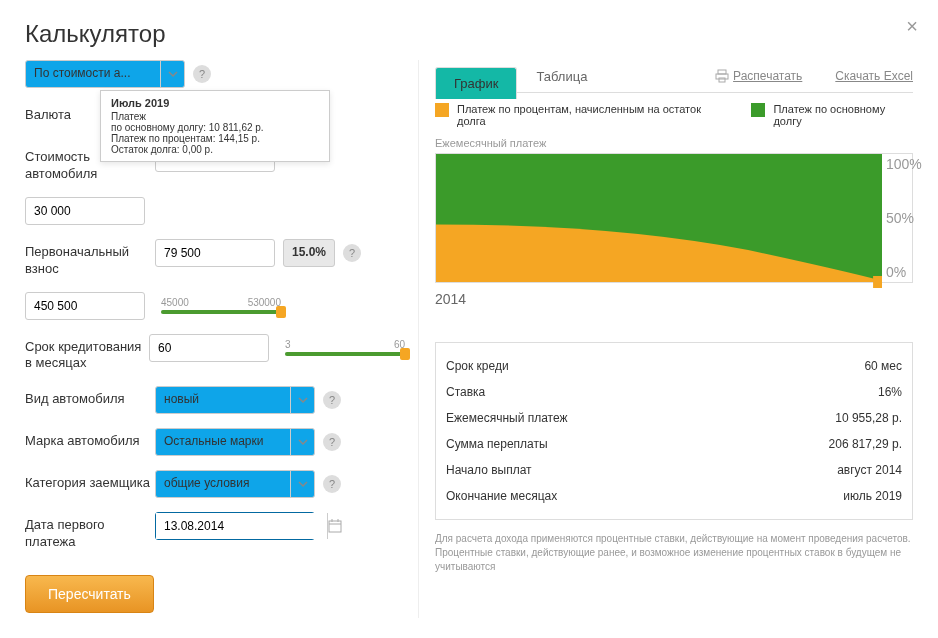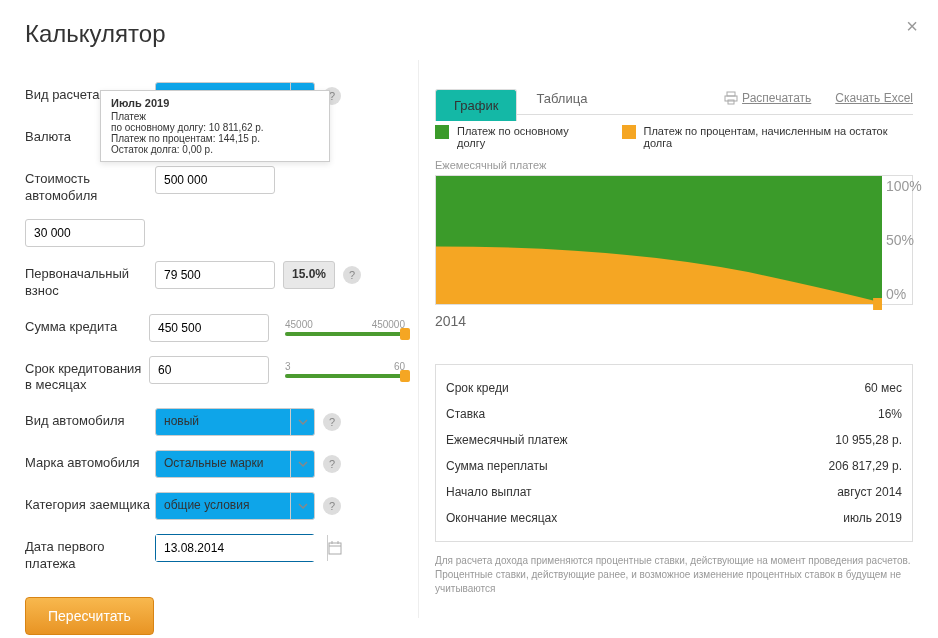--- a/index.html
+++ b/index.html
@@ -1,18 +1,18 @@
 <!DOCTYPE html>
 <html><head>
 <meta charset="utf-8">
 <style>
 *{box-sizing:border-box;margin:0;padding:0;font-family:Arial,sans-serif}
 body{background:#fff;width:938px;height:638px;position:relative;padding:20px 25px;color:#333;font-size:13px}
 .close{position:absolute;top:15px;right:20px;font-size:20px;color:#999;cursor:pointer}
-.title{font-size:24px;font-weight:normal;margin-bottom:34px}
+.title{font-size:24px;font-weight:normal;margin-bottom:12px}
 .cols{display:flex;gap:30px}
 .left{width:380px}
 .right{flex:1}
 .row{display:flex;align-items:flex-start;margin-bottom:14px;min-height:28px}
 .lbl{width:130px;font-size:13px;line-height:1.3;padding-top:5px}
 .ctl{flex:1;display:flex;align-items:center;gap:8px}
 .sel{display:flex;border:1px solid #ccc;border-radius:3px;height:28px;width:160px;background:#0ea5e9}
 .sel-txt{flex:1;padding:5px 8px;font-size:12px;overflow:hidden;white-space:nowrap;text-overflow:ellipsis}
 .sel-btn{width:24px;border-left:1px solid #ccc;display:flex;align-items:center;justify-content:center;color:#888}
 .inp{border:1px solid #ccc;border-radius:3px;height:28px;width:120px;padding:0 8px;font-size:12px}
@@ -23,21 +23,21 @@
 .slider{position:relative;height:4px;background:#ddd;border-radius:2px}
 .slider-fill{position:absolute;left:0;top:0;height:100%;background:#4b9b2f;border-radius:2px}
 .slider-thumb{position:absolute;top:-4px;width:10px;height:12px;background:#f5a623;border-radius:2px}
 .date-inp{display:flex;border:1px solid #0369a1;border-radius:3px;height:28px;width:160px}
 .date-inp input{border:none;flex:1;padding:0 8px;font-size:12px;outline:none}
 .date-btn{width:28px;border-left:1px solid #ccc;display:flex;align-items:center;justify-content:center;color:#888}
 .recalc{background:linear-gradient(#f8b84e,#e89424);border:1px solid #d88414;color:#fff;padding:10px 22px;border-radius:4px;font-size:14px;cursor:pointer;margin-top:10px}
 .tabs{display:flex;align-items:center;border-bottom:1px solid #ddd;margin-bottom:10px}
 .tab{padding:8px 18px;font-size:13px;color:#666;cursor:pointer;border:1px solid transparent;border-bottom:none}
 .tab.active{border-color:#ddd;background:#14b8a6;color:#333;border-radius:3px 3px 0 0;position:relative;top:7px}
-.actions{margin-left:auto;display:flex;gap:24px;font-size:12px}
+.actions{margin-left:auto;display:flex;gap:33px;font-size:12px}
 .actions a{color:#888;text-decoration:underline;cursor:pointer;display:flex;align-items:center;gap:4px}
 .legend{display:flex;gap:25px;margin:10px 0;font-size:11px}
 .leg-item{display:flex;gap:8px;align-items:flex-start}
 .leg-sw{width:14px;height:14px;flex-shrink:0}
 .chart-title{font-size:11px;color:#999;margin-bottom:4px}
 .chart{position:relative;height:130px;border:1px solid #ddd;margin-bottom:8px}
 .chart-area{position:absolute;left:0;right:30px;top:0;bottom:0}
 .chart-yaxis{position:absolute;right:0;top:0;bottom:0;width:30px;display:flex;flex-direction:column;justify-content:space-between;font-size:14px;color:#999;text-align:left;padding:2px 0 2px 4px}
 .chart-x{font-size:14px;color:#666;margin-bottom:0}
 .tooltip{position:absolute;left:100px;top:90px;background:#fff;border:1px solid #ccc;padding:6px 10px;font-size:10px;z-index:5;box-shadow:0 2px 6px rgba(0,0,0,.1);width:230px}
@@ -53,21 +53,20 @@
 <body>
 
 <div class="close">×</div>
 <h1 class="title">Калькулятор</h1>
 <div class="divider"></div>
 
 <div class="cols">
   <div class="left">
 
     <div class="row">
-      <div class="lbl">Вид расчета</div>
       <div class="ctl">
         <div class="sel">
           <div class="sel-txt">По стоимости а...</div>
           <div class="sel-btn">
               <svg class="chev" viewBox="0 0 10 10">
                 <path d="M1 3l4 4 4-4" fill="none" stroke="#888" stroke-width="1.5"></path>
               </svg>
             </div>
         </div>
         <div class="help">?</div>
@@ -104,27 +103,26 @@
     <div class="row">
       <div class="lbl">Первоначальный взнос</div>
       <div class="ctl">
         <input class="inp" value="79 500" style="">
         <div class="pct">15.0%</div>
         <div class="help">?</div>
       </div>
     </div>
 
     <div class="row">
-      <div class="lbl">Сумма кредита</div>
       <div class="ctl">
         <input class="inp" value="450 500" style="">
         <div class="slider-wrap">
           <div class="slider-lbls">
               <span>45000</span>
-              <span>450000</span>
+              <span>530000</span>
             </div>
           <div class="slider">
               <div class="slider-fill" style="width:100%"></div>
               <div class="slider-thumb" style="left:calc(100% - 5px)"></div>
             </div>
         </div>
       </div>
     </div>
 
     <div class="row">
@@ -221,26 +219,26 @@
               <rect x="4" y="9" width="6" height="4" fill="none" stroke="#aaa"></rect>
             </svg>
             <span>Распечатать</span>
           </a>
         <a>Скачать Excel</a>
       </div>
     </div>
 
     <div class="legend">
       <div class="leg-item">
+          <div class="leg-sw" style="background:#f5a623"></div>
+          <div>Платеж по процентам, начисленным на остаток долга</div>
+        </div>
+      <div class="leg-item">
           <div class="leg-sw" style="background:#3b9b2a"></div>
           <div>Платеж по основному долгу</div>
-        </div>
-      <div class="leg-item">
-          <div class="leg-sw" style="background:#f5a623"></div>
-          <div>Платеж по процентам, начисленным на остаток долга</div>
         </div>
     </div>
 
     <div class="chart-title">Ежемесячный платеж</div>
     <div class="chart">
       <div class="chart-area">
         <svg width="100%" height="100%" viewBox="0 0 100 100" preserveAspectRatio="none">
           <polygon points="0,0 100,0 100,100 0,100" fill="#3b9b2a"></polygon>
           <path d="M0,55 Q40,55 70,75 Q90,90 100,99 L100,100 L0,100 Z" fill="#f5a623"></path>
           <path d="M0,100 L30,100 L30,105 Q60,105 100,100 L100,100 Z" fill="#fff"></path>

